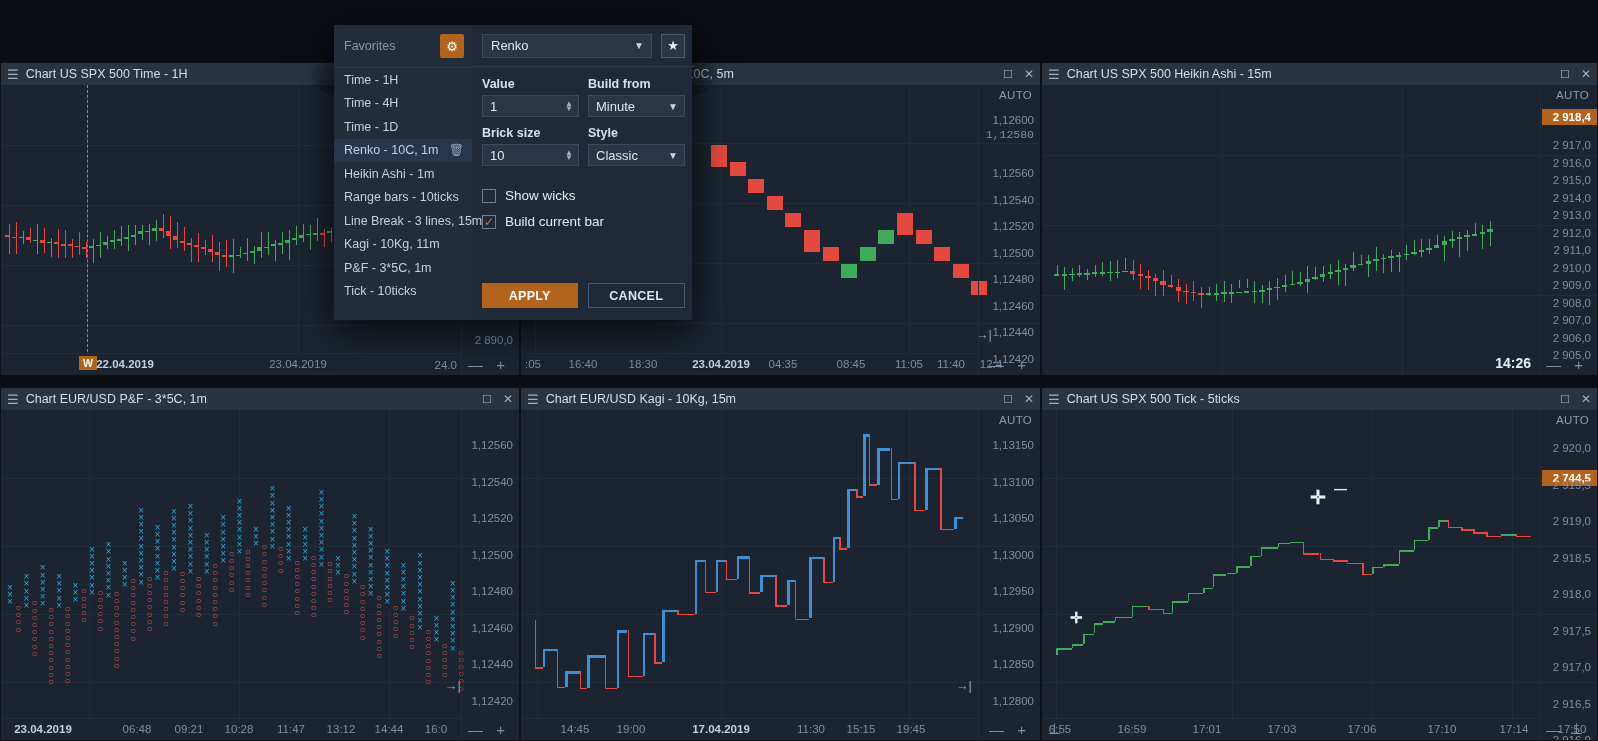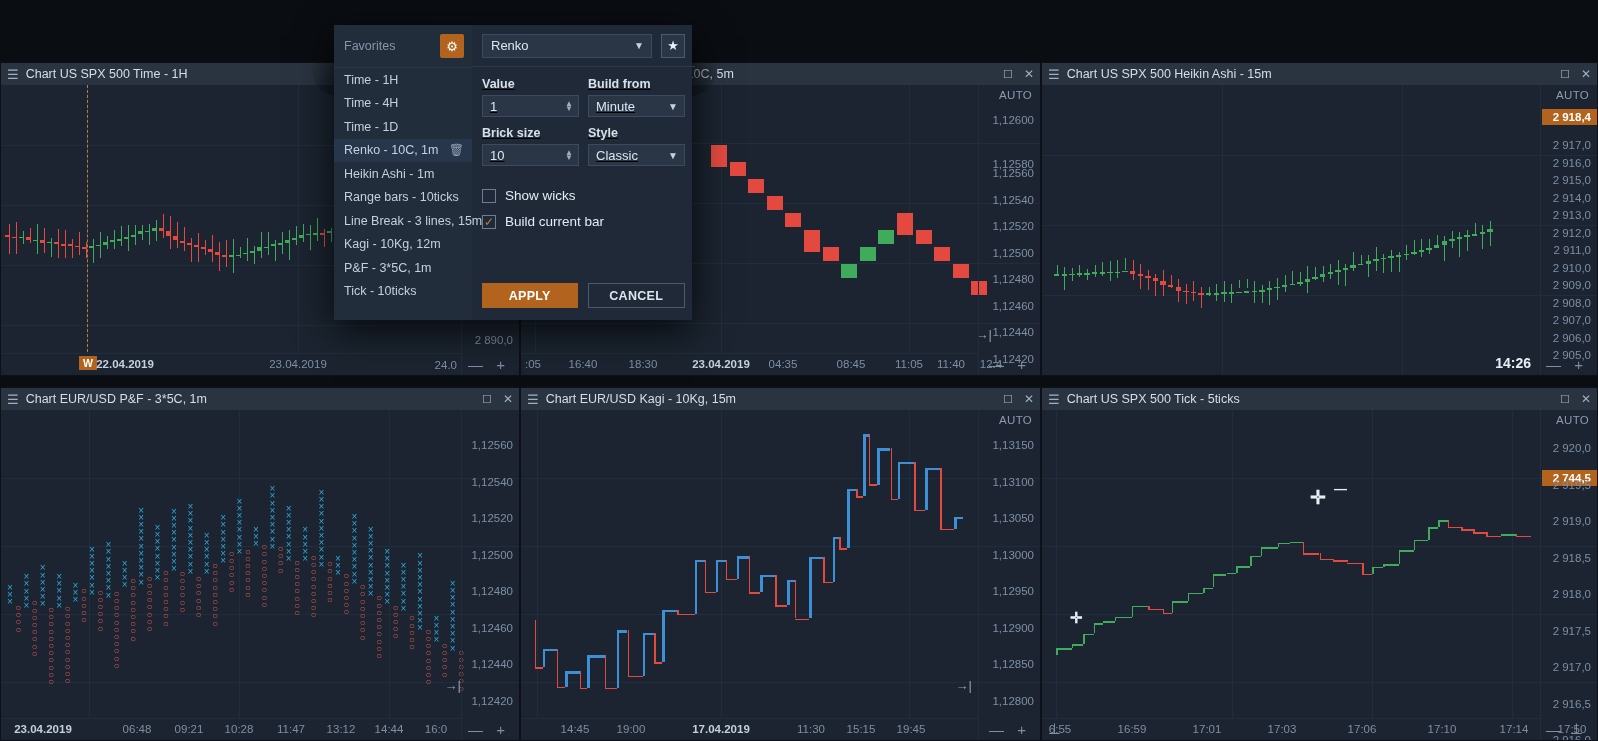--- a/index.html
+++ b/index.html
@@ -90,21 +90,21 @@
   .cfg-top { display: flex; align-items: center; height: 42px; padding: 0 10px; gap: 9px;
              border-bottom: 1px solid #2b3848; }
   .sel-box { position: relative; flex: 1; height: 24px; background: #2a3646; border: 1px solid #3b4a5e;
              display: flex; align-items: center; padding: 0 22px 0 8px; color: #dce6f0; font-size: 13px; cursor: pointer; }
   .sel-box .chev { position: absolute; right: 7px; color: #c6d2df; font-size: 10px; }
   .star-btn { width: 24px; height: 24px; background: #2a3646; border: 1px solid #4a5a70;
               display: flex; align-items: center; justify-content: center; color: #eaf1f8; font-size: 13px; cursor: pointer; }
 
   .cfg-body { padding: 10px 10px 0 10px; }
   .frow { display: flex; gap: 9px; margin-bottom: 9px; }
-  .fld { width: 97px; text-decoration: underline; }
+  .fld { width: 97px; }
   .fld.wide { width: 97px; }
   .flabel { color: #d6e0ea; font-size: 12.5px; margin-bottom: 4px; font-weight: bold; }
   .inp { height: 22px; background: #2a3646; border: 1px solid #3b4a5e; color: #dce6f0;
          font-size: 13px; display: flex; align-items: center; padding: 0 18px 0 7px; position: relative; }
   .spin { position: absolute; right: 5px; top: 50%; transform: translateY(-50%);
           display: flex; flex-direction: column; line-height: 5px; color: #9fb0c4; font-size: 8px; }
   .sel2 { height: 22px; background: #2a3646; border: 1px solid #3b4a5e; color: #dce6f0; font-size: 13px;
           display: flex; align-items: center; padding: 0 20px 0 7px; position: relative; cursor: pointer; }
   .sel2 .chev { position: absolute; right: 6px; color: #c6d2df; font-size: 10px; }
 
@@ -321,21 +321,21 @@
           <div class="brick dn" style="left: 394.6px; top: 145px; width: 16px; height: 14px;"></div>
           <div class="brick dn" style="left: 413.2px; top: 162px; width: 16px; height: 14px;"></div>
           <div class="brick dn" style="left: 431.8px; top: 179px; width: 16px; height: 14px;"></div>
           <div class="brick dn" style="left: 450.4px; top: 196px; width: 16px; height: 14px;"></div>
         </div>
       <div class="arrowlast" style="right:48px;top:242px;">→|</div>
       <div class="paxis" style="width:62px;">
         <div class="auto">AUTO</div>
         <div id="p2">
             <div class="plab" style="top: 35px;">1,12600</div>
-            <div class="plab" style="top: 79px;">1,12580</div>
+            <div class="plab" style="top: 49px; font-family: Liberation Mono, monospace;">1,12580</div>
             <div class="plab" style="top: 88px;">1,12560</div>
             <div class="plab" style="top: 114.5px;">1,12540</div>
             <div class="plab" style="top: 141px;">1,12520</div>
             <div class="plab" style="top: 167.5px;">1,12500</div>
             <div class="plab" style="top: 194px;">1,12480</div>
             <div class="plab" style="top: 220.5px;">1,12460</div>
             <div class="plab" style="top: 247px;">1,12440</div>
             <div class="plab" style="top: 273.5px;">1,12420</div>
           </div>
       </div>
@@ -1235,21 +1235,21 @@
           <div class="fav-item">
             <span class="nm">Heikin Ashi - 1m</span>
           </div>
           <div class="fav-item">
             <span class="nm">Range bars - 10ticks</span>
           </div>
           <div class="fav-item">
             <span class="nm">Line Break - 3 lines, 15m</span>
           </div>
           <div class="fav-item">
-            <span class="nm">Kagi - 10Kg, 12m</span>
+            <span class="nm">Kagi - 10Kg, 11m</span>
           </div>
           <div class="fav-item">
             <span class="nm">P&amp;F - 3*5C, 1m</span>
           </div>
           <div class="fav-item">
             <span class="nm">Tick - 10ticks</span>
           </div>
         </div>
     </div>
 

